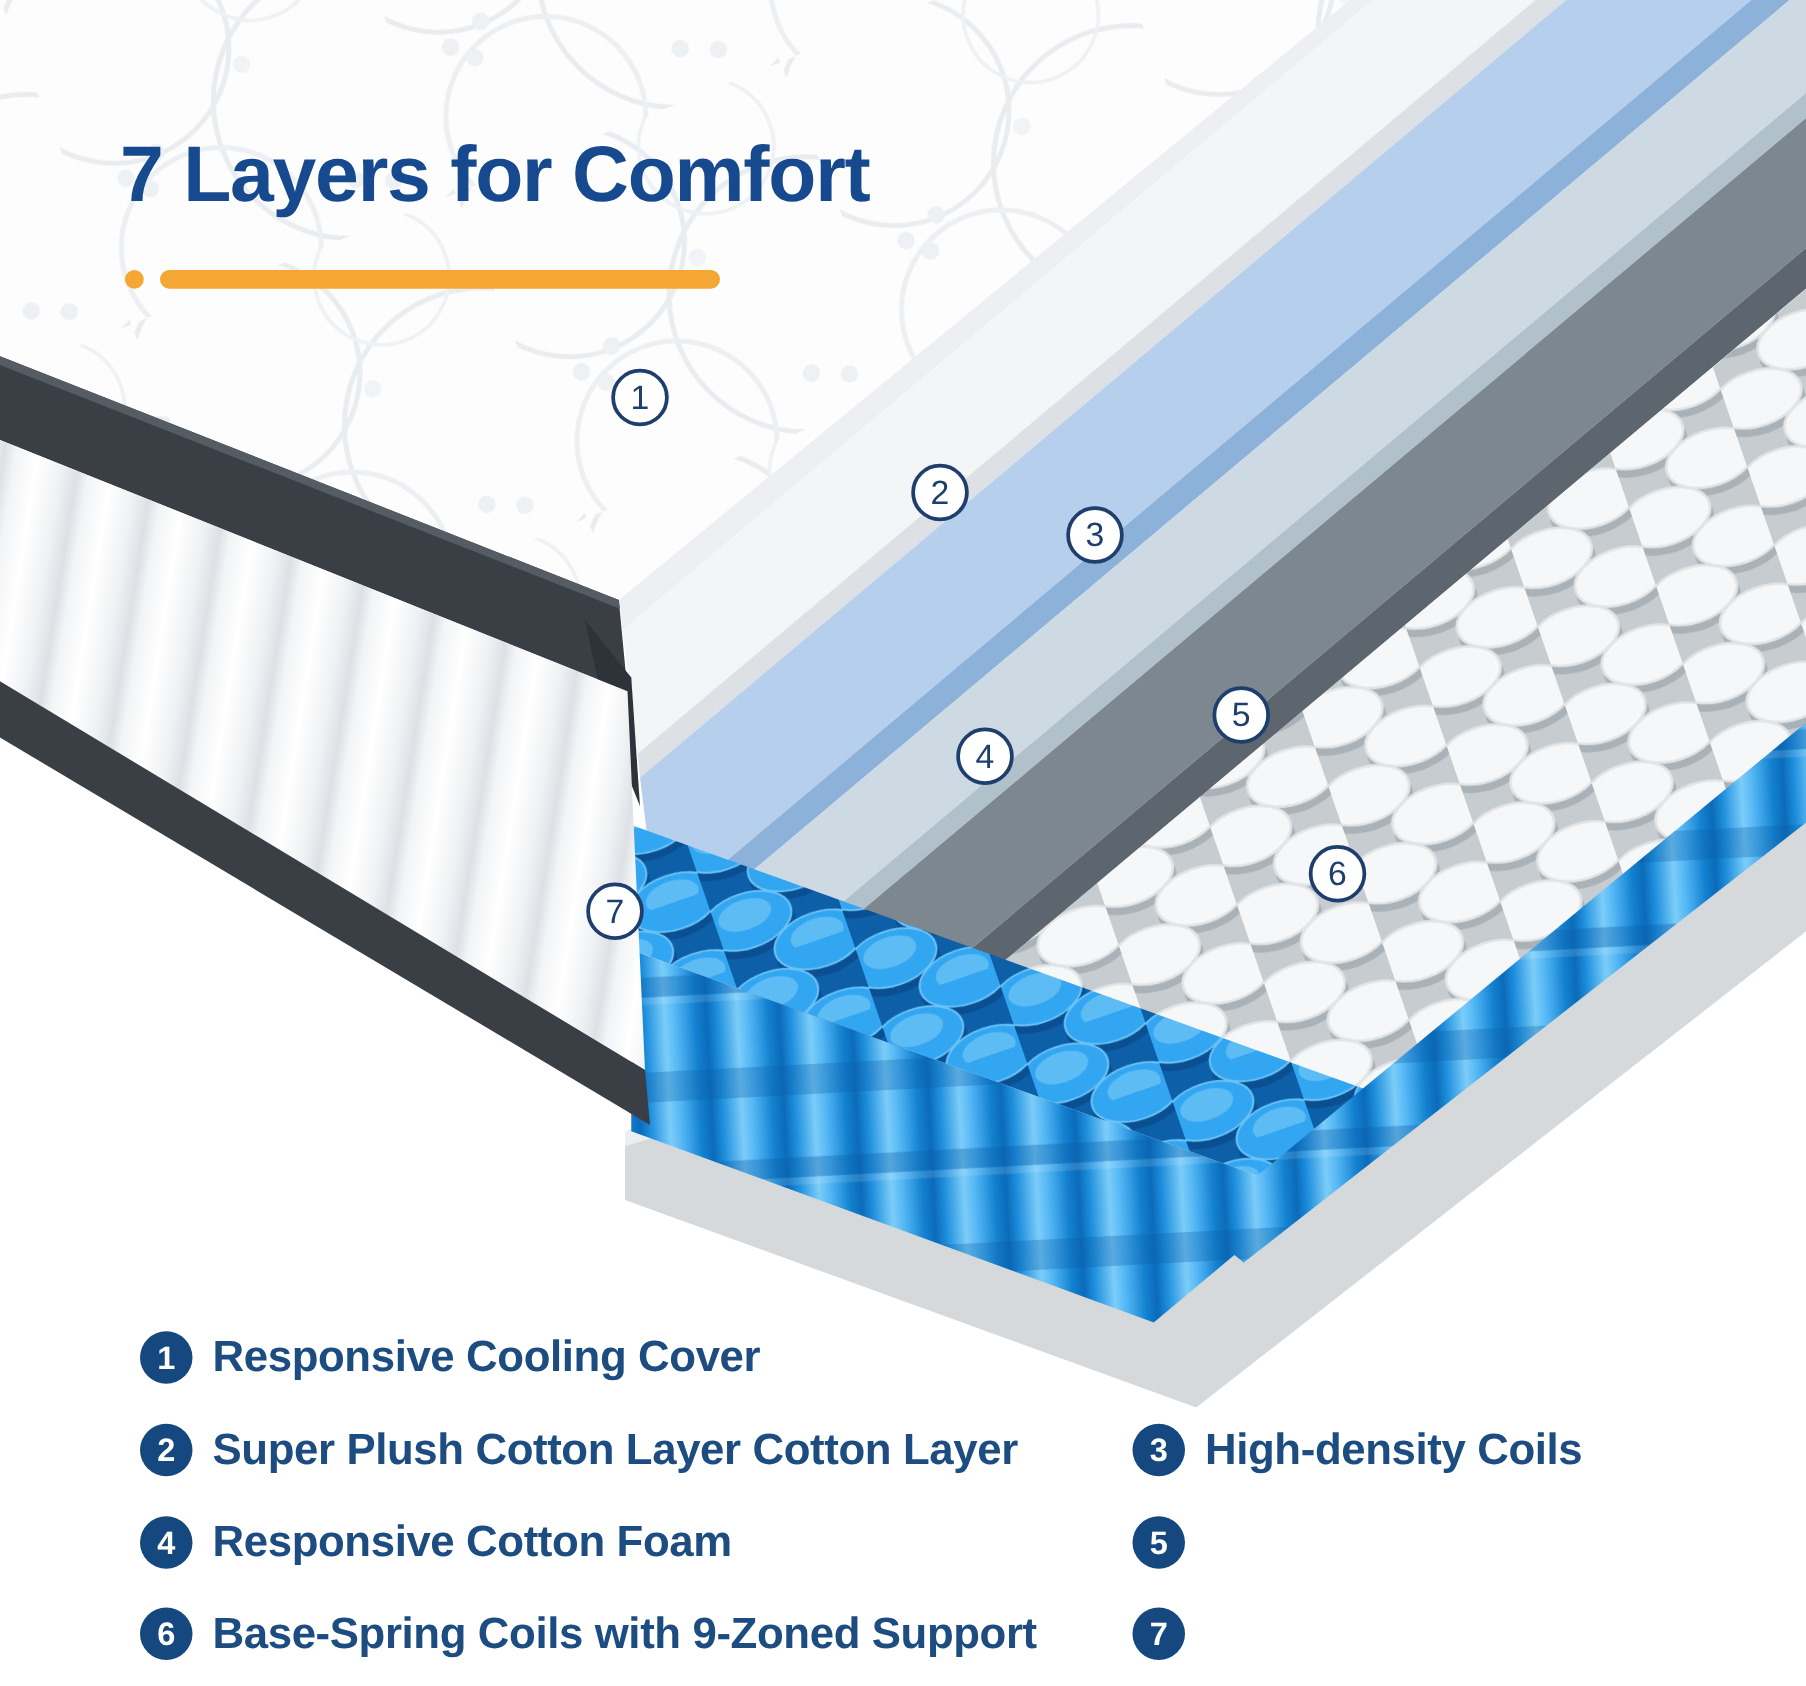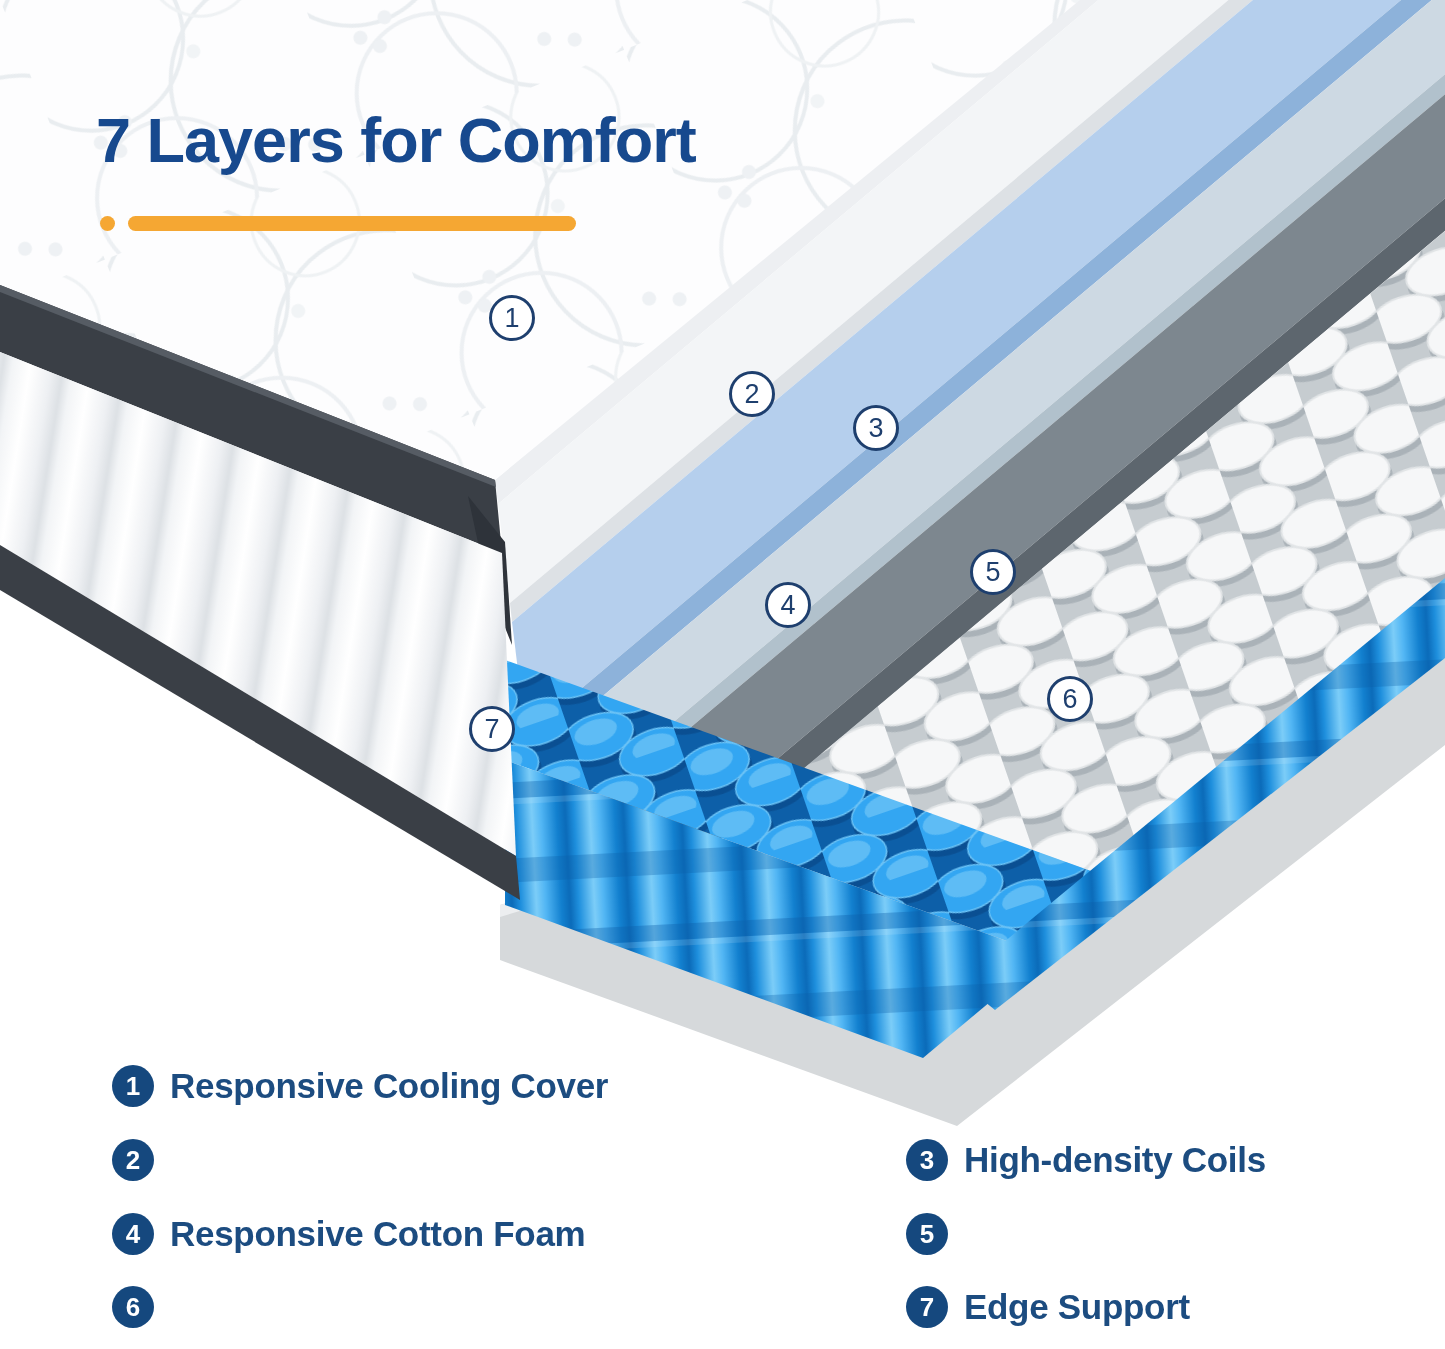--- a/index.html
+++ b/index.html
@@ -155,34 +155,35 @@
       </div>
     </div>
 
   <div>
       <div class="legend-item" style="top: 1065px; left: 112px;">
         <div class="legend-badge">1</div>
         <div class="legend-label">Responsive Cooling Cover</div>
       </div>
       <div class="legend-item" style="top: 1139px; left: 112px;">
         <div class="legend-badge">2</div>
+        <div class="legend-label">Super Plush Cotton Layer Cotton Layer</div>
       </div>
       <div class="legend-item" style="top: 1139px; left: 906px;">
         <div class="legend-badge">3</div>
         <div class="legend-label">High-density Coils</div>
       </div>
       <div class="legend-item" style="top: 1213px; left: 112px;">
         <div class="legend-badge">4</div>
         <div class="legend-label">Responsive Cotton Foam</div>
       </div>
       <div class="legend-item" style="top: 1213px; left: 906px;">
         <div class="legend-badge">5</div>
       </div>
       <div class="legend-item" style="top: 1286px; left: 112px;">
         <div class="legend-badge">6</div>
+        <div class="legend-label">Base-Spring Coils with 9-Zoned Support</div>
       </div>
       <div class="legend-item" style="top: 1286px; left: 906px;">
         <div class="legend-badge">7</div>
-        <div class="legend-label">Edge Support</div>
       </div>
     </div>
 
 </div>
 
 </body></html>

